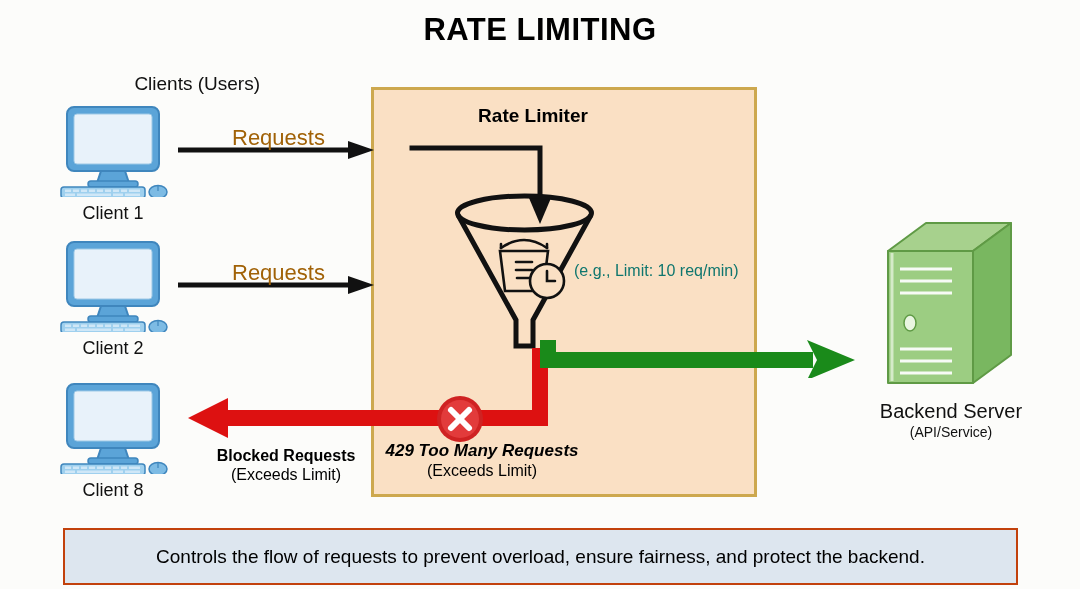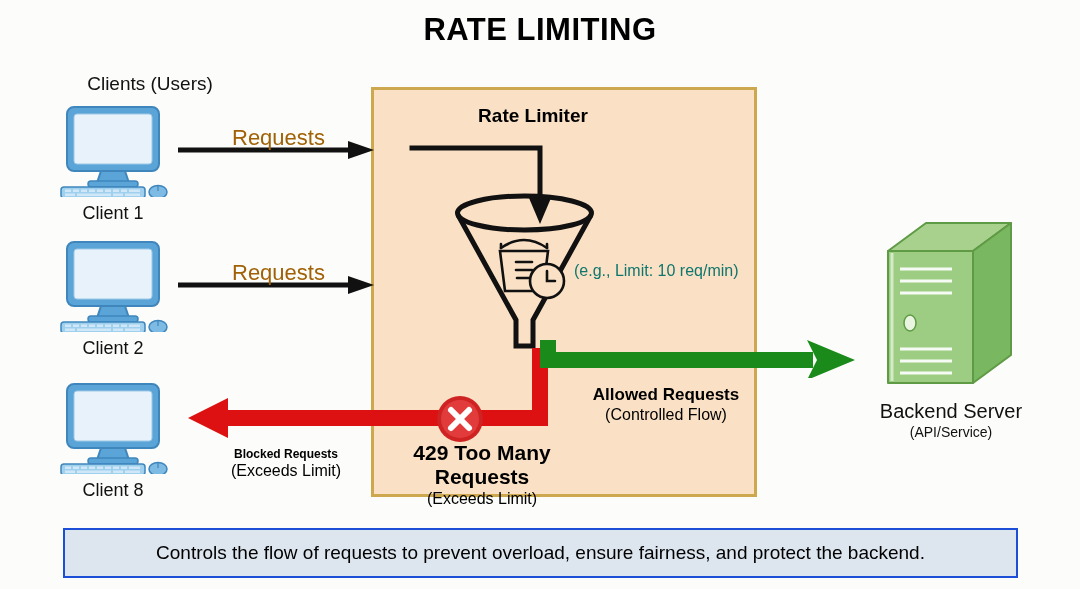--- a/index.html
+++ b/index.html
@@ -14,21 +14,21 @@
   .abs{position:absolute;}
 
   
   #title{
     left:0;top:12px;width:1080px;text-align:center;
     font-size:31px;font-weight:bold;color:#000;letter-spacing:.5px;
   }
 
   
   #clients-heading{
-    left:40px;top:73px;width:220px;text-align:center;
+    left:40px;top:73px;width:220px;text-align:right;
     font-size:19px;color:#111;
   }
   .client-block{width:128px;}
   .client-caption{
     width:128px;text-align:center;font-size:18px;color:#111;margin-top:2px;
   }
 
   
   #panel{
     left:371px;top:87px;width:386px;height:410px;
@@ -42,38 +42,38 @@
 
   #bucket-label{left:574px;top:261px;width:200px;}
   #bucket-label .l1{font-size:17px;font-weight:bold;color:#000;}
   #bucket-label .l2{font-size:16px;color:#0f766e;margin-top:1px;}
 
   #allowed-label{left:566px;top:385px;width:200px;text-align:center;}
   #allowed-label .l1{font-size:17px;font-weight:bold;color:#000;}
   #allowed-label .l2{font-size:16px;color:#000;margin-top:1px;}
 
   #blocked-label{left:186px;top:447px;width:200px;text-align:center;}
-  #blocked-label .l1{font-size:12px;font-weight:bold;color:#000;}
+  #blocked-label .l1{font-size:16px;font-weight:bold;color:#000;}
   #blocked-label .l2{font-size:16px;color:#000;margin-top:1px;}
 
   #code-label{left:382px;top:441px;width:200px;text-align:center;}
-  #code-label .l1{font-size:21px;font-weight:bold;color:#000;}
+  #code-label .l1{font-size:17px;font-weight:bold;color:#000;font-style:italic;}
   #code-label .l2{font-size:16px;color:#000;margin-top:1px;}
 
   
   #server-caption{
     left:841px;top:400px;width:220px;text-align:center;
   }
   #server-caption .l1{font-size:20px;color:#111;}
   #server-caption .l2{font-size:14px;color:#111;margin-top:1px;}
 
   
   #footer{
-    left:63px;top:528px;width:955px;height:50px;
-    background:#dde6ef;border:2px solid #1d4ed8;box-sizing:border-box;
+    left:63px;top:528px;width:955px;height:57px;
+    background:#dde6ef;border:2px solid #c2410c;box-sizing:border-box;
     display:flex;align-items:center;justify-content:center;
   }
   #footer-text{font-size:19px;color:#000;}
 </style>
 </head>
 <body>
 
 <div id="stage">
 
   <div class="abs" id="title">RATE LIMITING</div>
@@ -216,24 +216,20 @@
 
   <svg class="abs" style="left:435px;top:394px;" width="50" height="50">
     <circle cx="25" cy="25" r="23" fill="#cf2222"></circle>
     <circle cx="25" cy="25" r="19" fill="#e23b3b"></circle>
     <g stroke="#ffffff" stroke-width="6" stroke-linecap="round">
       <line x1="16" y1="16" x2="34" y2="34"></line>
       <line x1="34" y1="16" x2="16" y2="34"></line>
     </g>
   </svg>
 
-  <div class="abs" id="allowed-label">
-    <div class="l1">Allowed Requests</div>
-    <div class="l2">(Controlled Flow)</div>
-  </div>
 
   <div class="abs" id="blocked-label">
     <div class="l1">Blocked Requests</div>
     <div class="l2">(Exceeds Limit)</div>
   </div>
 
   <div class="abs" id="code-label">
     <div class="l1">429 Too Many Requests</div>
     <div class="l2">(Exceeds Limit)</div>
   </div>

